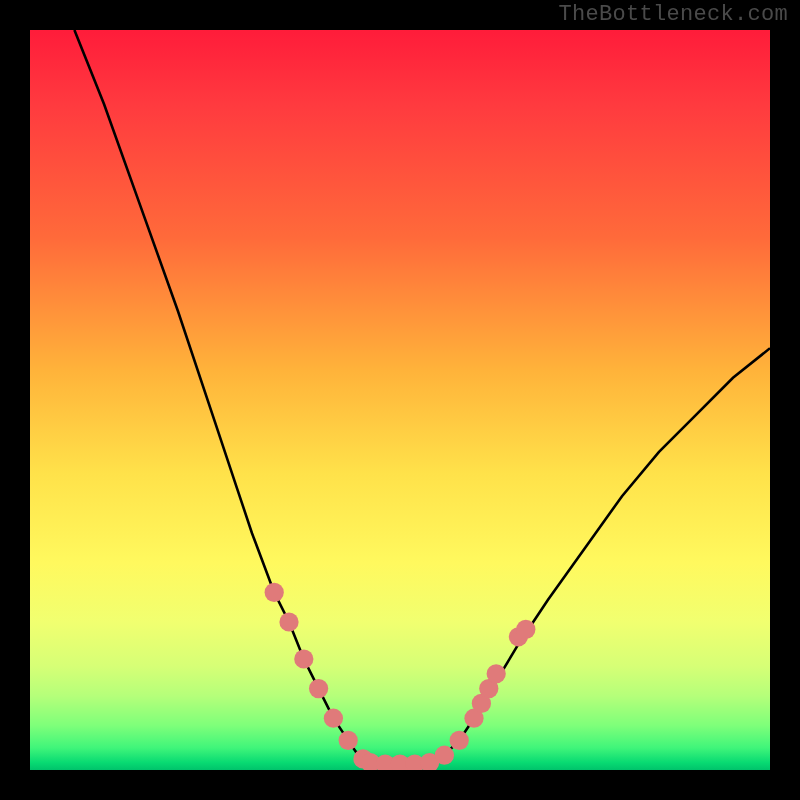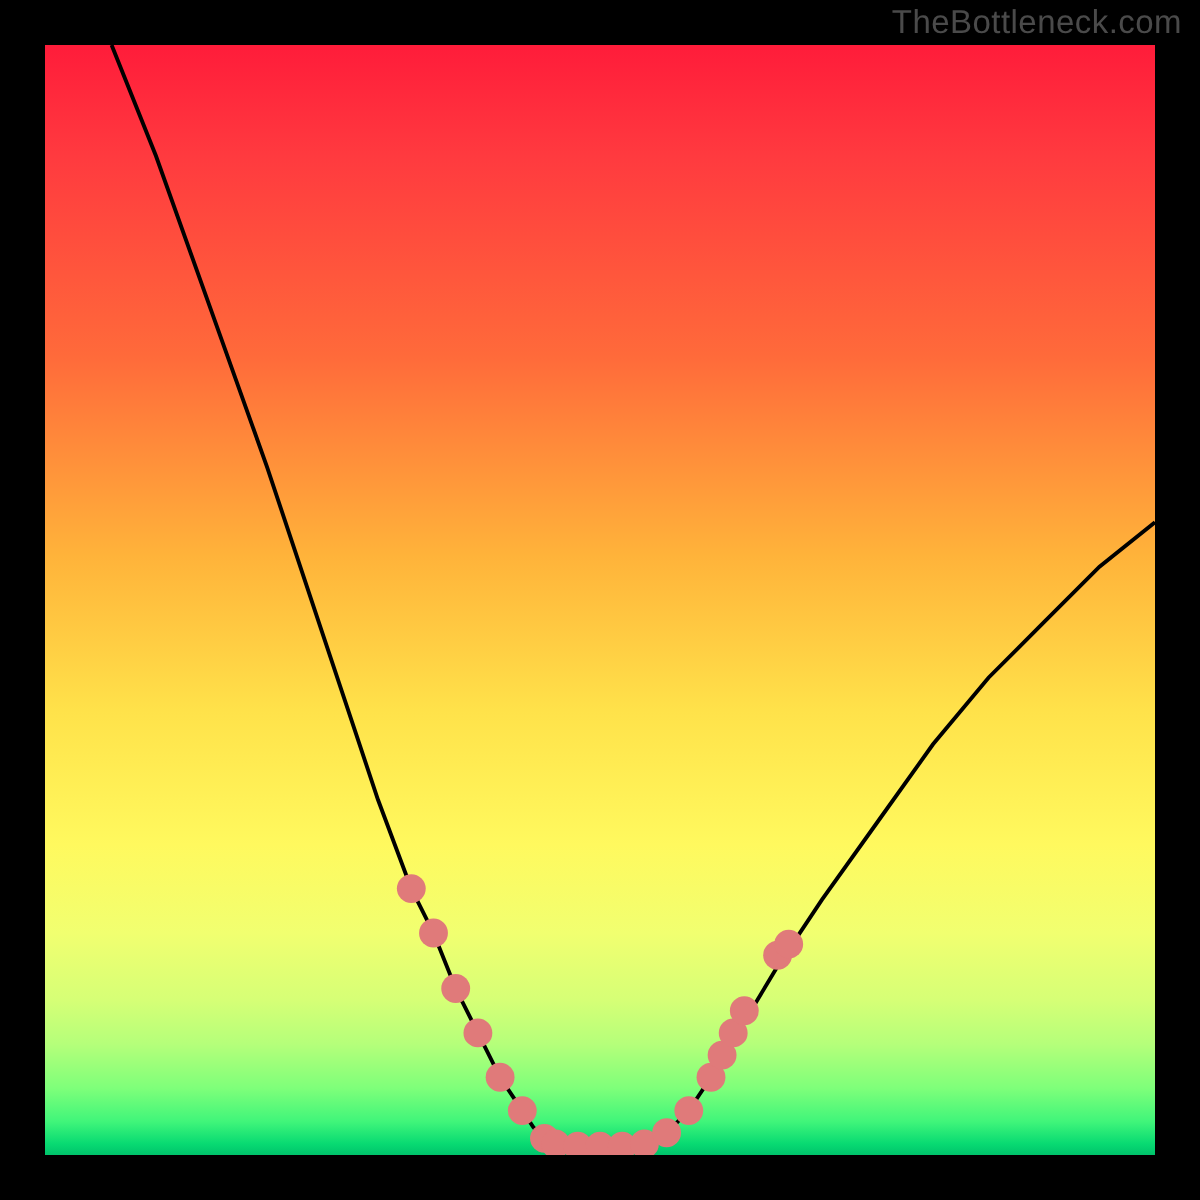--- a/index.html
+++ b/index.html
@@ -9,20 +9,21 @@
     height: 800px;
     background: #000;
     font-family: Arial, Helvetica, sans-serif;
     overflow: hidden;
   }
   .frame {
     position: relative;
     width: 800px;
     height: 800px;
     background: #000;
+    font-family: Liberation Mono, monospace;
   }
   .watermark {
     position: absolute;
     top: 2px;
     right: 12px;
     color: #4a4a4a;
     font-size: 22px;
     font-weight: 500;
     letter-spacing: 0.3px;
     z-index: 20;

